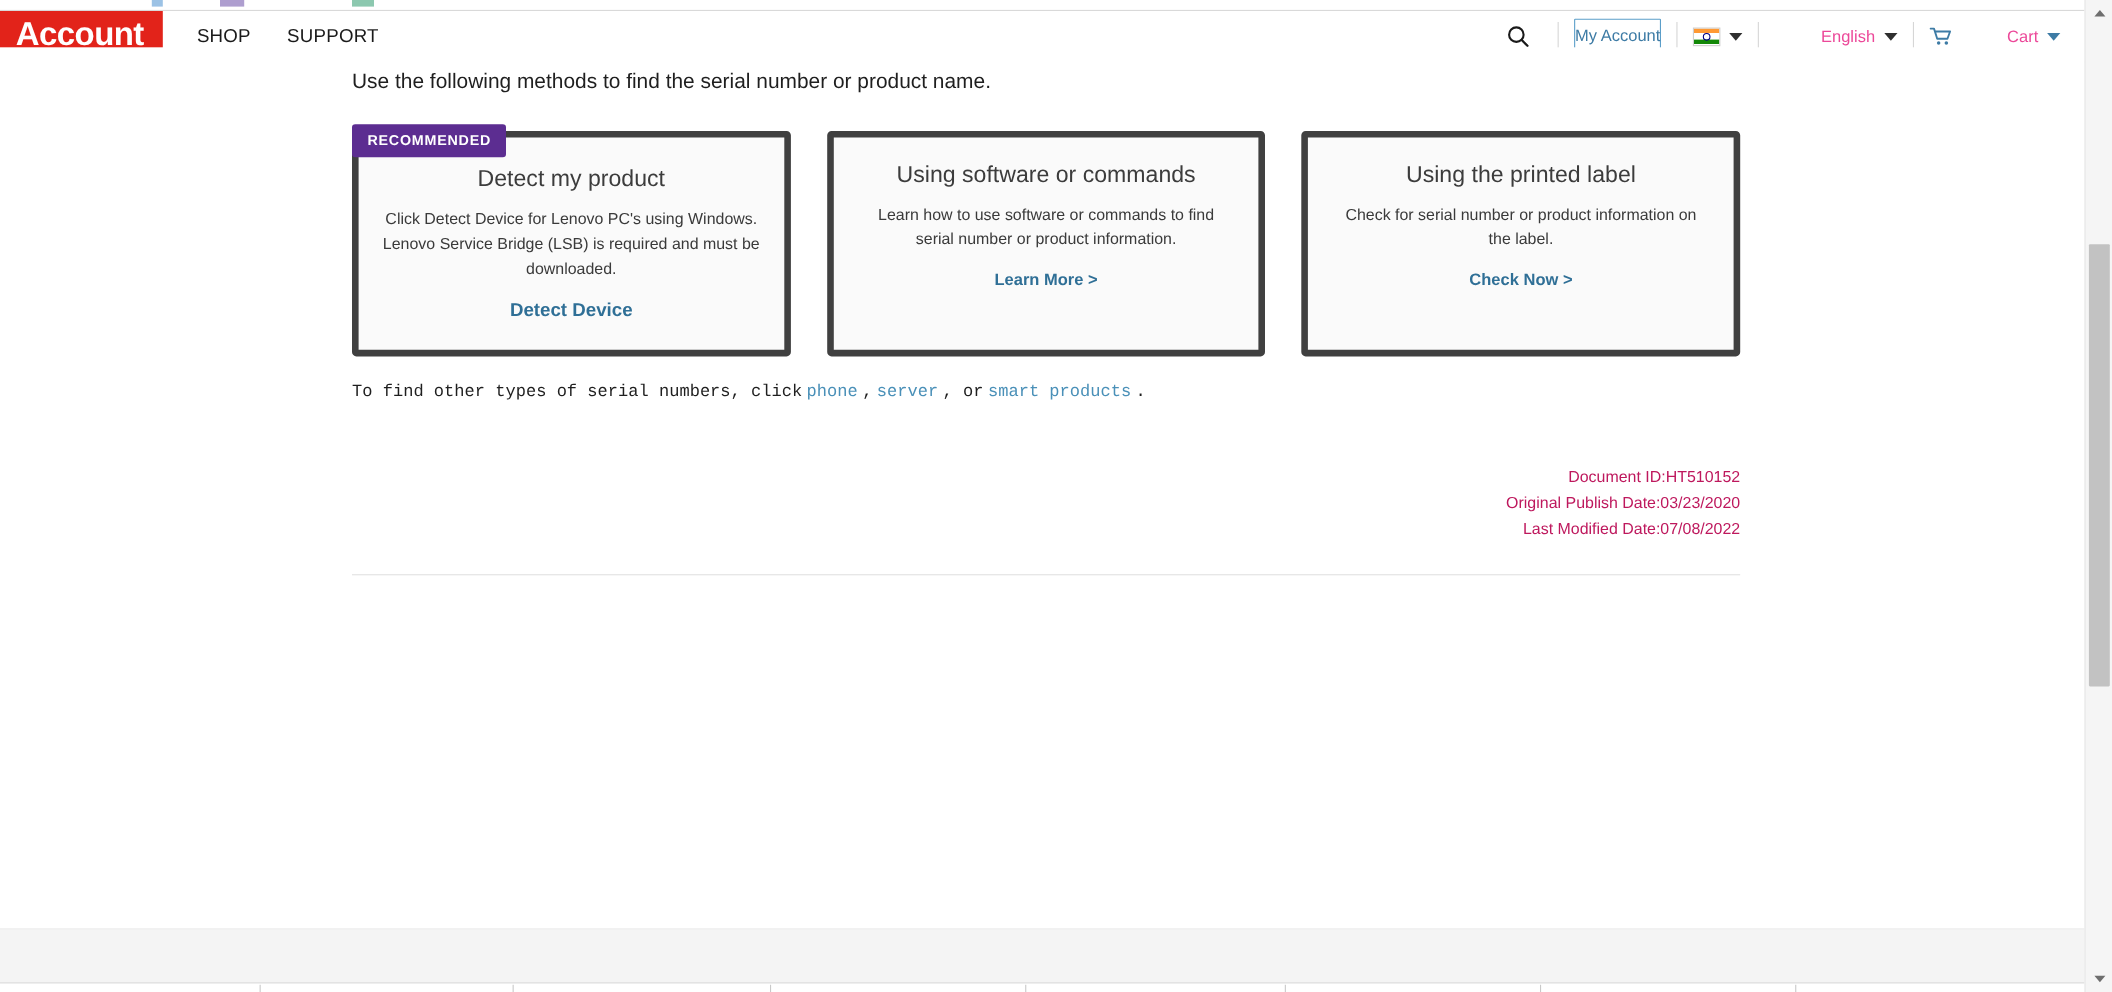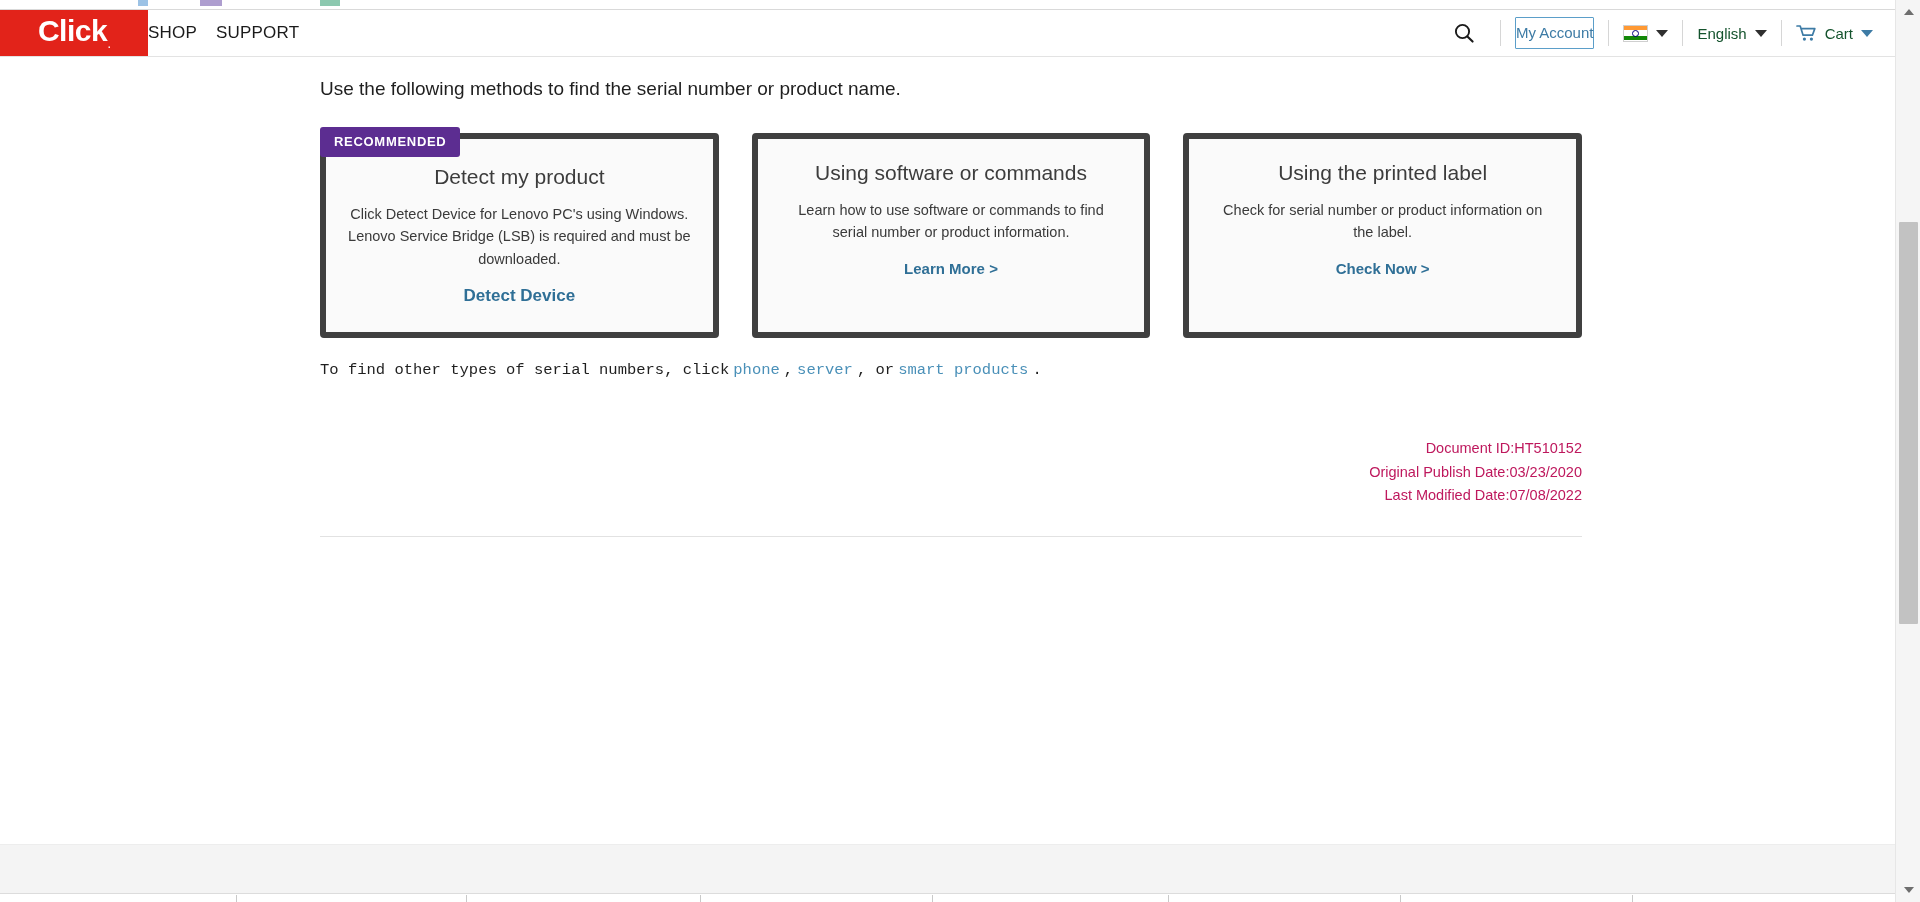--- a/index.html
+++ b/index.html
@@ -68,21 +68,22 @@
   .logo-text .tm {
     font-size: 9px;
     font-weight: bold;
     vertical-align: sub;
     margin-left: 1px;
   }
 
   .nav-left {
     display: flex;
     align-items: center;
-    gap: 19px;
+    gap: 33px;
+    padding-left: 31px;
     flex: 0 0 auto;
   }
   .nav-link {
     font-size: 17px;
     color: #1a1a1a;
     letter-spacing: .2px;
     cursor: pointer;
     font-family: "Liberation Sans", sans-serif;
   }
 
@@ -150,28 +151,29 @@
   .caret-dn {
     width: 0; height: 0;
     border-left: 6px solid transparent;
     border-right: 6px solid transparent;
     border-top: 7px solid #2f2f2f;
   }
   .caret-dn.blue { border-top-color: #3d7ba5; }
 
   .lang-text, .cart-text {
     font-size: 15px;
-    color: #14532d;
-    font-family: "Liberation Sans", sans-serif;
+    color: #ec4899;
+    font-family: "Liberation Sans", sans-serif;
+    margin-left: 42px;
   }
 
   
   .content {
     position: absolute;
-    top: 57px; left: 0;
+    top: 43px; left: 0;
     width: 1895px;
     height: 787px;
     background: #ffffff;
   }
 
   .inner {
     position: absolute;
     left: 320px;
     top: 0;
     width: 1262px;
@@ -346,21 +348,21 @@
   <div class="top-sliver">
     <div class="sliver-mark" style="left:138px;width:10px;background:#4a8fd0;"></div>
     <div class="sliver-mark" style="left:200px;width:22px;background:#6b4fa8;"></div>
     <div class="sliver-mark" style="left:320px;width:20px;background:#2e9b6e;"></div>
   </div>
 
   <div class="header">
 
     <div class="logo-block">
       <span class="logo-text">
-        <span>Click</span><span class="tm">.</span>
+        <span>Account</span><span class="tm">.</span>
       </span>
     </div>
 
     <div class="nav-left">
       <span class="nav-link">SHOP</span>
       <span class="nav-link">SUPPORT</span>
     </div>
 
     <div class="header-spacer"></div>
 

